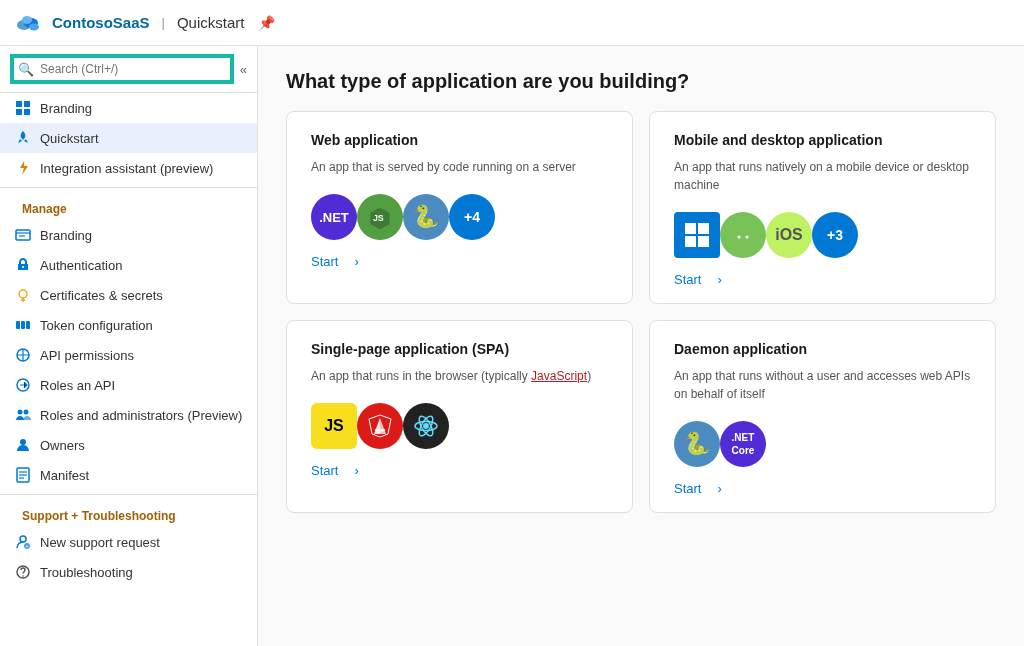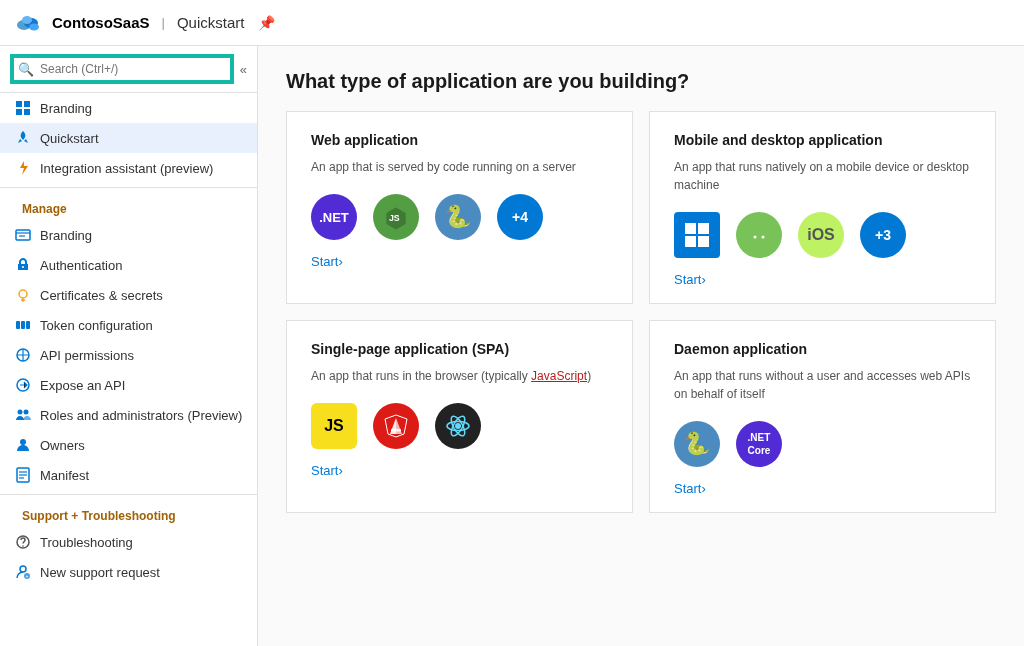--- a/index.html
+++ b/index.html
@@ -2,21 +2,21 @@
 <html><head>
   <meta charset="utf-8">
   <style>
     * { box-sizing: border-box; margin: 0; padding: 0; }
     body { font-family: 'Segoe UI', Arial, sans-serif; font-size: 13px; color: #333; background: #fff; display: flex; flex-direction: column; height: 646px; overflow: hidden; }
 
     
     .header { height: 46px; background: #fff; border-bottom: 1px solid #e0e0e0; display: flex; align-items: center; padding: 0 12px; gap: 8px; }
     .header-logo { width: 32px; height: 32px; display: flex; align-items: center; justify-content: center; }
     .header-logo svg { width: 28px; height: 28px; }
-    .header-title { font-size: 15px; font-weight: 600; color: #000000; }
+    .header-title { font-size: 15px; font-weight: 600; color: #0369a1; }
     .header-sep { color: #999; font-weight: 300; margin: 0 4px; }
     .header-sub { font-size: 15px; color: #333; }
     .pin-icon { color: #666; font-size: 14px; margin-left: 6px; cursor: pointer; }
 
     
     .body { display: flex; flex: 1; overflow: hidden; }
 
     
     .sidebar { width: 258px; min-width: 258px; background: #fff; border-right: 1px solid #e0e0e0; display: flex; flex-direction: column; overflow-y: auto; padding-bottom: 8px; }
 
@@ -31,41 +31,41 @@
 
     .sidebar-section-label { font-size: 12px; font-weight: 600; color: #a16207; padding: 10px 14px 4px 22px; }
     .sidebar-divider { border: none; border-top: 1px solid #e0e0e0; margin: 4px 0; }
 
     
     .main { flex: 1; overflow-y: auto; padding: 24px 28px; background: #fafafa; }
     .main-title { font-size: 20px; font-weight: 700; color: #1a1a1a; margin-bottom: 18px; }
 
     .cards-grid { display: grid; grid-template-columns: 1fr 1fr; gap: 16px; max-width: 720px; }
 
-    .card { background: #fff; border: 1px solid #e0e0e0; border-radius: 0; padding: 20px 24px 16px 24px; display: flex; flex-direction: column; gap: 10px; }
+    .card { background: #fff; border: 1px solid #e0e0e0; border-radius: 8px; padding: 20px 24px 16px 24px; display: flex; flex-direction: column; gap: 10px; }
     .card-title { font-size: 14px; font-weight: 700; color: #1a1a1a; }
     .card-desc { font-size: 12px; color: #555; line-height: 1.5; }
 
-    .card-icons { display: flex; align-items: center; gap: 16px; margin: 8px 0 4px 0; }
+    .card-icons { display: flex; align-items: center; gap: 0; margin: 8px 0 4px 0; }
 
     .tech-icon { width: 46px; height: 46px; border-radius: 50%; display: flex; align-items: center; justify-content: center; font-size: 11px; font-weight: 700; color: #fff; flex-shrink: 0; }
     .tech-icon.dotnet { background: #512bd4; font-size: 13px; }
     .tech-icon.nodejs { background: #539e43; font-size: 18px; }
     .tech-icon.python { background: #4b8bbf; }
     .tech-icon.plus4 { background: #0078d4; font-size: 14px; }
     .tech-icon.windows { background: #0078d4; border-radius: 4px; }
     .tech-icon.android { background: #78c257; }
     .tech-icon.ios { background: #e0e0e0; color: #555; font-size: 12px; border: none; }
     .tech-icon.plus3 { background: #0078d4; font-size: 14px; }
     .tech-icon.js { background: #f7df1e; color: #000; font-size: 16px; border-radius: 6px; }
     .tech-icon.angular { background: #dd1b16; font-size: 16px; }
     .tech-icon.react { background: #61dafb; color: #333; font-size: 16px; }
     .tech-icon.dotnetcore { background: #512bd4; font-size: 11px; line-height: 1.2; text-align: center; }
 
-    .card-start { color: #0078d4; font-size: 13px; cursor: pointer; display: flex; align-items: center; gap: 0; }
+    .card-start { color: #0078d4; font-size: 13px; cursor: pointer; display: flex; align-items: center; gap: 16px; }
   </style>
 </head>
 <body>
 
 <div class="header">
   <div class="header-logo">
 
     <svg viewBox="0 0 28 28" xmlns="http://www.w3.org/2000/svg">
       <ellipse cx="10" cy="16" rx="7" ry="5" fill="#50a0d0"></ellipse>
       <ellipse cx="17" cy="14" rx="7" ry="5" fill="#1976d2"></ellipse>
@@ -176,21 +176,21 @@
       <span>API permissions</span>
     </div>
 
     <div class="sidebar-item">
       <span class="item-icon">
         <svg width="16" height="16" viewBox="0 0 16 16">
             <circle cx="8" cy="8" r="6" fill="none" stroke="#0078d4" stroke-width="1.5"></circle>
             <path d="M5 8h6M9 5l3 3-3 3" stroke="#0078d4" stroke-width="1.2"></path>
           </svg>
       </span>
-      <span>Expose an API</span>
+      <span>Roles an API</span>
     </div>
 
     <div class="sidebar-item">
       <span class="item-icon">
         <svg width="16" height="16" viewBox="0 0 16 16">
             <circle cx="5" cy="5" r="2.5" fill="#0078d4"></circle>
             <circle cx="11" cy="5" r="2.5" fill="#0078d4"></circle>
             <path d="M1 13c0-2.2 1.8-4 4-4s4 1.8 4 4" fill="#0078d4"></path>
             <path d="M8 13c0-2.2 1.8-4 4-4s4 1.8 4 4" fill="#0078d4" opacity="0.6"></path>
           </svg>
@@ -219,38 +219,38 @@
       </span>
       <span>Manifest</span>
     </div>
 
     <hr class="sidebar-divider">
     <div class="sidebar-section-label">Support + Troubleshooting</div>
 
     <div class="sidebar-item">
       <span class="item-icon">
         <svg width="16" height="16" viewBox="0 0 16 16">
-            <circle cx="8" cy="8" r="6" fill="none" stroke="#555" stroke-width="1.5"></circle>
-            <path d="M6 6a2 2 0 1 1 4 0c0 1.5-2 2-2 3.5" stroke="#555" stroke-width="1.5" fill="none"></path>
-            <circle cx="8" cy="12" r="0.8" fill="#555"></circle>
-          </svg>
-      </span>
-      <span>Troubleshooting</span>
-    </div>
-
-    <div class="sidebar-item">
-      <span class="item-icon">
-        <svg width="16" height="16" viewBox="0 0 16 16">
             <circle cx="8" cy="5" r="3" fill="none" stroke="#0078d4" stroke-width="1.5"></circle>
             <path d="M2 14c0-3.3 2.7-6 6-6" stroke="#0078d4" stroke-width="1.5" fill="none"></path>
             <circle cx="12" cy="12" r="3" fill="#0078d4" opacity="0.7"></circle>
             <text x="10.5" y="14" font-size="5" fill="#fff">+</text>
           </svg>
       </span>
       <span>New support request</span>
+    </div>
+
+    <div class="sidebar-item">
+      <span class="item-icon">
+        <svg width="16" height="16" viewBox="0 0 16 16">
+            <circle cx="8" cy="8" r="6" fill="none" stroke="#555" stroke-width="1.5"></circle>
+            <path d="M6 6a2 2 0 1 1 4 0c0 1.5-2 2-2 3.5" stroke="#555" stroke-width="1.5" fill="none"></path>
+            <circle cx="8" cy="12" r="0.8" fill="#555"></circle>
+          </svg>
+      </span>
+      <span>Troubleshooting</span>
     </div>
   </div>
 
   <div class="main">
     <div class="main-title">What type of application are you building?</div>
 
     <div class="cards-grid">
 
       <div class="card">
         <div class="card-title">Web application</div>

